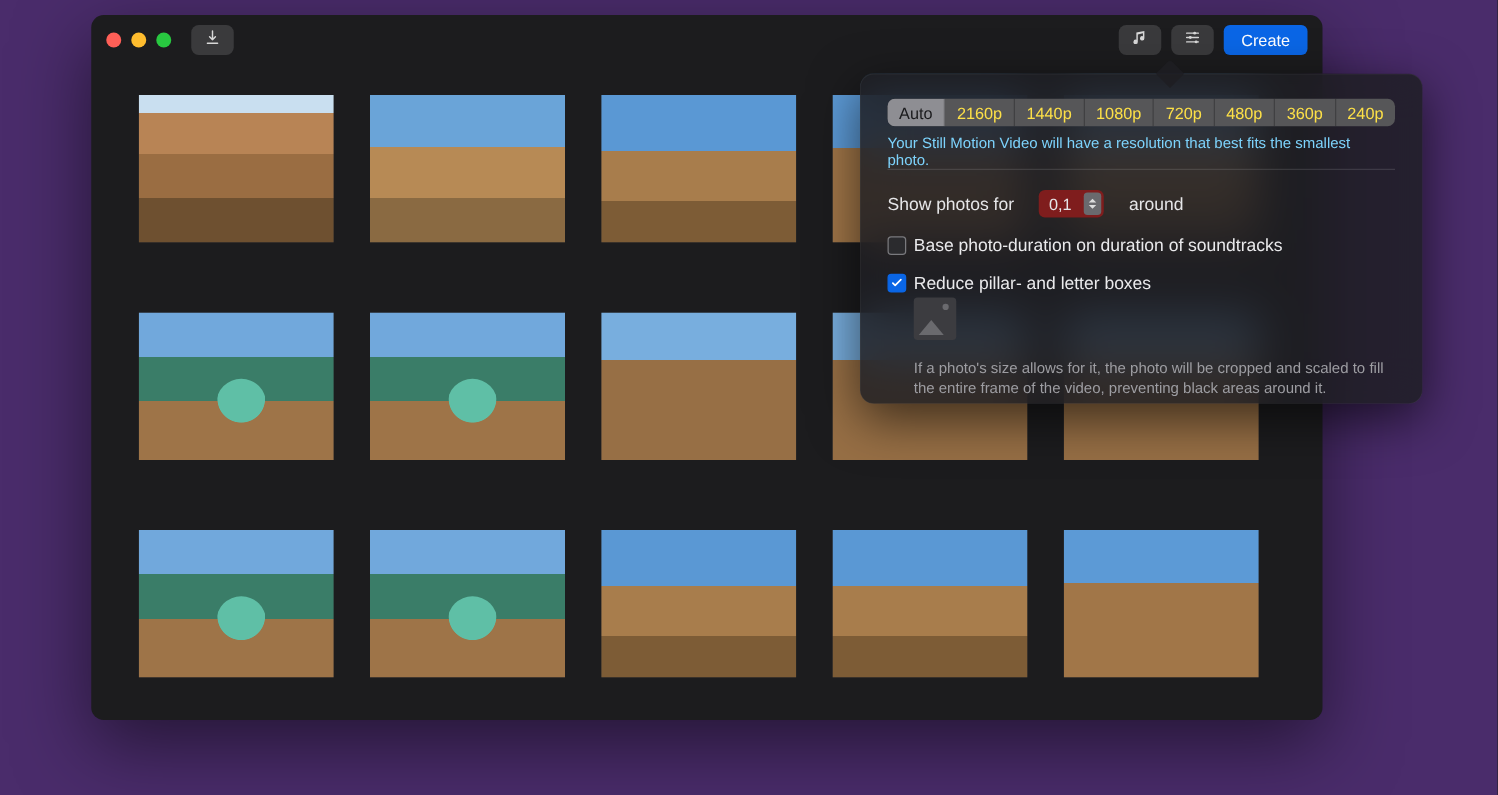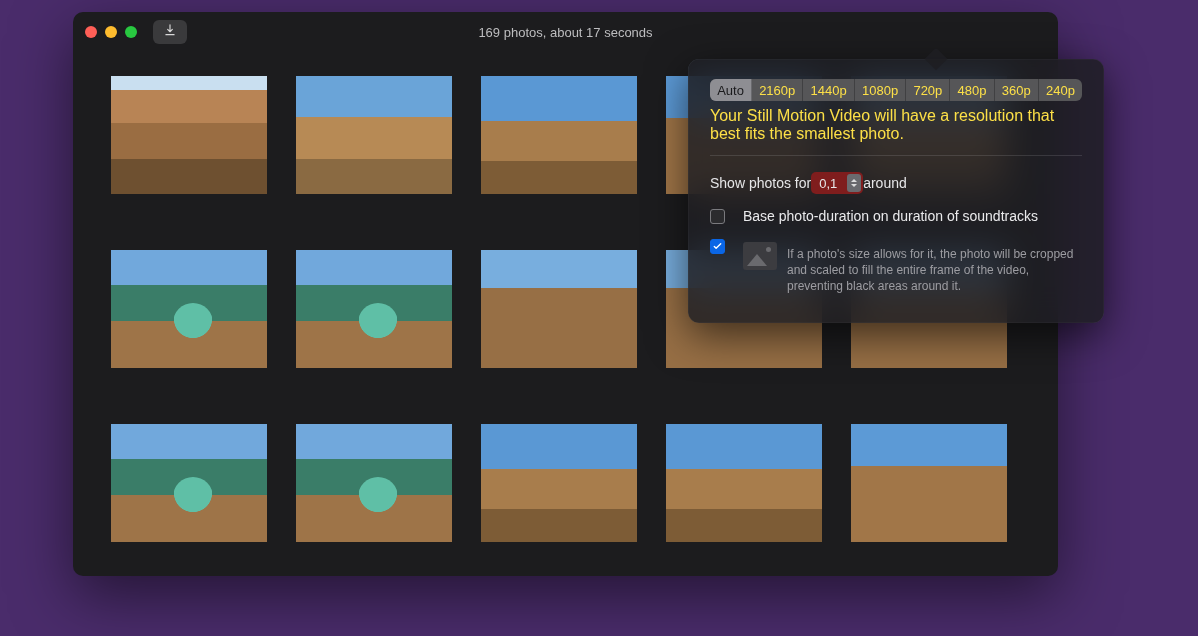--- a/index.html
+++ b/index.html
@@ -112,21 +112,21 @@
     content:""; position:absolute; left:40%; top:45%; width:40px; height:40px;
     background: radial-gradient(circle at 50% 40%, #5fbfa6 0 60%, transparent 62%);
     border-radius: 50% 50% 10% 10%;
   }
 
   
   .popover {
     position: absolute;
     left: 688px;
     top: 59px;
-    width: 416px;
+    width: 450px;
     height: 264px;
     background: rgba(30,30,34,0.84);
     backdrop-filter: blur(18px);
     border-radius: 11px;
     box-shadow: 0 12px 40px rgba(0,0,0,0.6), 0 0 0 0.5px rgba(255,255,255,0.06) inset;
     color: #e6e6e8;
     padding: 20px 22px 16px 22px;
   }
   .popover::before {
     content:"";
@@ -149,57 +149,56 @@
     flex:1 1 auto;
     display:flex; align-items:center; justify-content:center;
     color:#fde047;
     border-right:1px solid rgba(0,0,0,0.25);
     cursor:pointer;
     padding:0 4px;
   }
   .seg .opt:last-child{border-right:none;}
   .seg .opt.sel { background:#8e8e93; color:#1a1a1c; font-weight:500; }
   .hint {
-    color:#fde047; font-size:16px; margin-top:6px;
+    color:#7dd3fc; font-size:12px; margin-top:6px;
     border-bottom:1px solid rgba(255,255,255,0.12);
-    padding-bottom:12px;
   }
   .row {
-    display:flex; align-items:center; gap:0;
+    display:flex; align-items:center; gap:20px;
     margin-top:16px; font-size:14px;
   }
   .stepper {
     display:inline-flex; align-items:center;
     background:#7f1d1d; border-radius:5px; height:22px;
     padding:0 2px 0 8px; gap:6px;
   }
   .stepper .val { color:#e6e6e8; font-size:13px; min-width:22px; }
   .stepper .arrows {
     width:14px; height:18px; background:#6a6a6e; border-radius:3px;
     display:flex; flex-direction:column; align-items:center; justify-content:center;
     cursor:pointer;
   }
   .stepper .arrows::before, .stepper .arrows::after{
     content:""; width:0;height:0; border-left:3px solid transparent; border-right:3px solid transparent;
   }
   .stepper .arrows::before{ border-bottom:3px solid #ddd; margin-bottom:2px;}
   .stepper .arrows::after{ border-top:3px solid #ddd;}
-  .check-row { display:flex; gap:18px; margin-top:14px; }
+  .check-row { display:flex; gap:6px; margin-top:14px; }
   .checkbox {
     width:15px; height:15px; border-radius:3px; flex:0 0 15px;
     border:1px solid #7a7a7e; background:#2b2b2e; margin-top:1px;
     display:flex; align-items:center; justify-content:center; cursor:pointer;
   }
   .checkbox.checked { background:#0a66e6; border-color:#0a66e6; }
   .checkbox.checked svg { width:11px; height:11px; }
   .check-row .label { font-size:14px; color:#eaeaec; }
   .check-row .sub {
     color:#9d9da2; font-size:12px; margin-top:4px; line-height:1.35;
   }
-  .reduce-block { display:flex; gap:10px; align-items:flex-start; margin-top:4px;}
+  .reduce-block { display:flex; gap:10px; align-items:flex-start; margin-top:4px;flex-direction:column;}
   .ph-icon {
     width:34px; height:28px; background:#3c3c40; border-radius:3px; flex:0 0 34px;
     position:relative;
   }
   .ph-icon::before{
     content:""; position:absolute; left:4px; bottom:4px;
     width:0;height:0; border-left:10px solid transparent; border-right:10px solid transparent;
     border-bottom:12px solid #6a6a6e;
   }
   .ph-icon::after{
@@ -220,22 +219,43 @@
 
     <div class="tb-btn">
       <span>
         <svg viewBox="0 0 24 24">
             <path d="M12 3v12m0 0l-4-4m4 4l4-4" stroke="#d8d8d8" stroke-width="2" fill="none" stroke-linecap="round"></path>
             <path d="M5 20h14" stroke="#d8d8d8" stroke-width="2" stroke-linecap="round"></path>
           </svg>
       </span>
     </div>
 
-    <div class="title-center">169 photos, about 17 seconds</div>
-
+
+    <div class="tb-right">
+      <div class="tb-btn">
+        <span>
+          <svg viewBox="0 0 24 24">
+              <path d="M9 18a3 3 0 1 1-2-2.83V5l11-2v10a3 3 0 1 1-2-2.83V6.3L9 7.8V18z" fill="#d8d8d8"></path>
+            </svg>
+        </span>
+      </div>
+      <div class="tb-btn">
+        <span>
+          <svg viewBox="0 0 24 24">
+              <path d="M4 6h10m2 0h4M4 12h4m2 0h10M4 18h12m2 0h2" stroke="#d8d8d8" stroke-width="2" stroke-linecap="round"></path>
+              <circle cx="15" cy="6" r="2" fill="#d8d8d8"></circle>
+              <circle cx="9" cy="12" r="2" fill="#d8d8d8"></circle>
+              <circle cx="17" cy="18" r="2" fill="#d8d8d8"></circle>
+            </svg>
+        </span>
+      </div>
+      <div class="create-btn">
+        <span>Create</span>
+      </div>
+    </div>
   </div>
 
   <div class="grid">
     <div class="thumb t-a">
         <div class="sky"></div>
       </div>
     <div class="thumb t-b">
         <div class="sky"></div>
       </div>
     <div class="thumb t-c">
@@ -311,19 +331,20 @@
     </div>
   </div>
 
   <div class="check-row">
     <div class="checkbox checked">
       <svg viewBox="0 0 24 24">
           <path d="M5 12l4 4 10-10" stroke="#fff" stroke-width="3" fill="none" stroke-linecap="round" stroke-linejoin="round"></path>
         </svg>
     </div>
     <div style="flex:1">
+      <div class="label">Reduce pillar- and letter boxes</div>
       <div class="reduce-block">
         <div class="ph-icon"></div>
         <div class="sub">If a photo's size allows for it, the photo will be cropped and scaled to fill the entire frame of the video, preventing black areas around it.</div>
       </div>
     </div>
   </div>
 </div>
 
 </body></html>

